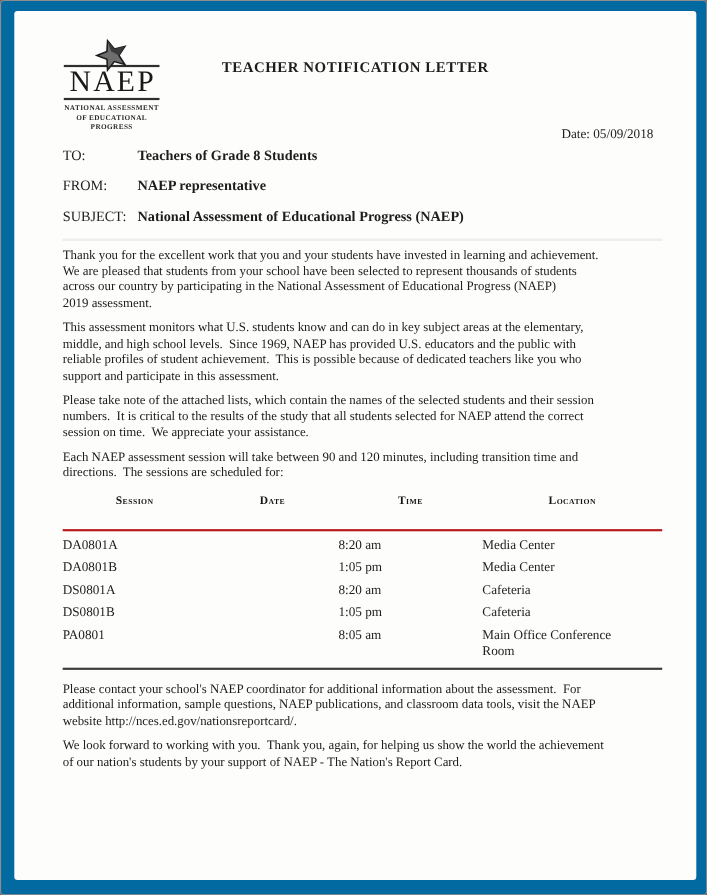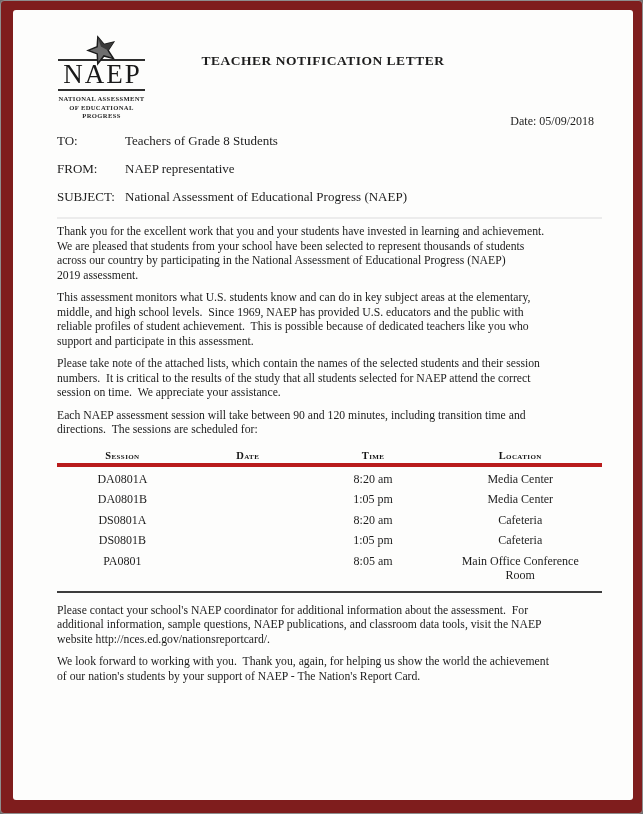--- a/index.html
+++ b/index.html
@@ -2,21 +2,21 @@
 <html><head>
 <meta charset="utf-8">
 <style>
   html, body { margin: 0; padding: 0; background: #6f6f6f; }
   * { box-sizing: border-box; }
 
   .scan-frame {
     position: relative;
     width: 643px;
     height: 814px;
-    background: #7f1d1d;
+    background: #0369a1;
     border: 1px solid #8e8e8e;
     border-radius: 4px;
     overflow: hidden;
     font-family: "Liberation Serif", "DejaVu Serif", serif;
   }
 
   .page {
     position: absolute;
     top: 9px; left: 12px; right: 9px; bottom: 13px;
     background: #fdfdfc;
@@ -55,54 +55,54 @@
   .title-line2 { font-weight: bold; font-size: 13.5px; letter-spacing: 0.5px; margin-top: 5px; }
 
   
   .content { padding: 0 31px 0 44px; }
 
   .date-line { margin-top: 45px; text-align: right; font-size: 12px; padding-right: 8px; }
 
   .meta { margin-top: 4px; }
   .meta-row { display: flex; margin-bottom: 12px; font-size: 13px; }
   .meta-label { width: 68px; flex: 0 0 68px; }
-  .meta-value { flex: 1; }
+  .meta-value { flex: 1; font-weight: bold; }
 
   .faint-rule { border: none; border-top: 2px solid #ececec; margin: 12px 0 0 0; }
 
   .para {
     margin-top: 8px;
     font-size: 11.7px;
     line-height: 14.5px;
     white-space: pre-wrap;
     color: #1c1c1c;
   }
   .para.first { margin-top: 6px; }
 
   
   .sched { margin-top: 12px; width: 100%; }
   .sched-header {
     display: flex;
-    padding-bottom: 2px;
-    border-bottom: 4px solid #b91c1c;
+    padding-bottom: 20px;
+    border-bottom: 2px solid #b91c1c;
   }
   .sched-header .hcell {
     font-weight: bold;
     font-variant: small-caps;
     font-size: 10.5px;
     letter-spacing: 0.4px;
     text-align: center;
     color: #141414;
   }
   .sched-body { border-bottom: 2px solid #3d3d3d; padding: 2px 0 5px 0; }
   .sched-row { display: flex; align-items: flex-start; padding: 3px 0; }
   .sched-row .cell {
     font-size: 12px;
     line-height: 14.5px;
-    text-align: center;
+    text-align: left;
     white-space: pre-line;
   }
   .col-session  { flex: 0 0 24%; }
   .col-date     { flex: 0 0 22%; }
   .col-time     { flex: 0 0 24%; }
   .col-location { flex: 0 0 30%; }
 
   .closing-gap { margin-top: 11px; }
 </style>
 </head>

